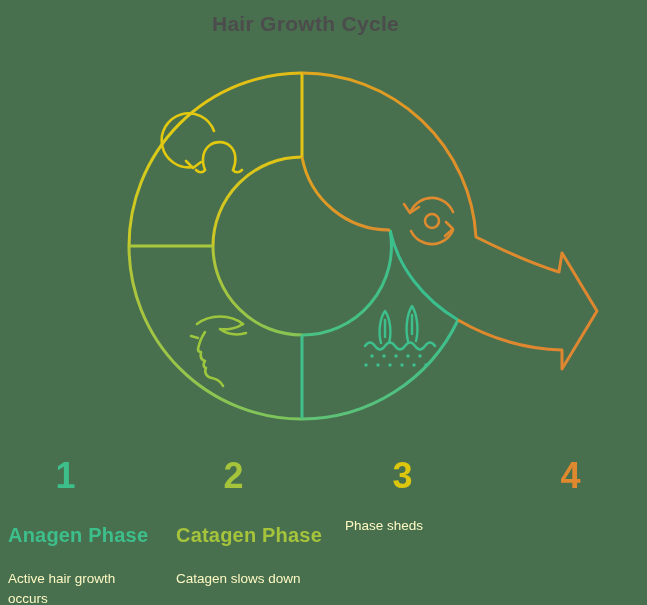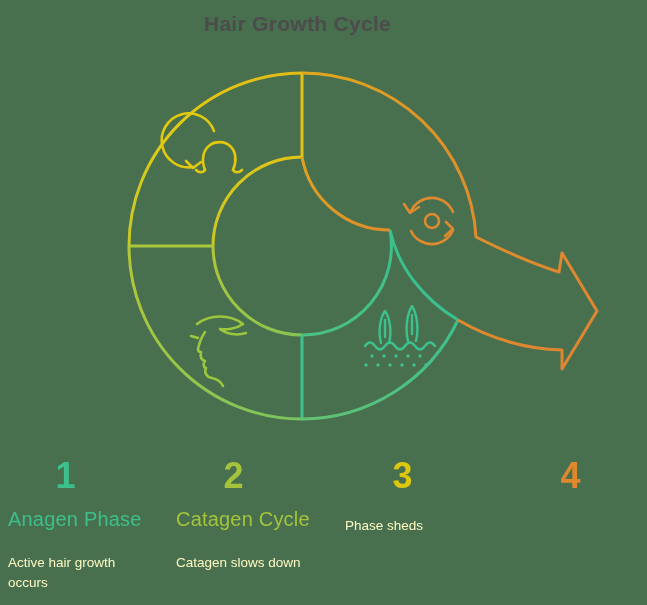--- a/index.html
+++ b/index.html
@@ -6,32 +6,32 @@
   body{
     width:647px;height:605px;
     background:#48704F;
     font-family:"Liberation Sans", sans-serif;
     position:relative;overflow:hidden;
   }
   .stage{position:absolute;inset:0;}
   .title{
     position:absolute;top:12px;left:0;width:595px;
     text-align:center;font-size:21px;font-weight:bold;
-    color:#4c4c4c;letter-spacing:.3px;
+    color:#4c4c4c;letter-spacing:.3px;padding-left:8px;
   }
   svg.diagram{position:absolute;left:0;top:0;}
   .legend{position:absolute;left:0;top:458px;width:647px;height:140px;}
   .col{position:absolute;top:0;width:132px;}
   .col1{left:8px;}.col2{left:176px;}.col3{left:345px;}.col4{left:513px;}
   .num{
     width:115px;text-align:center;
     font-size:36px;font-weight:bold;line-height:1;
   }
   .pname{
-    margin-top:14px;font-size:20px;font-weight:normal;
+    margin-top:30px;font-size:20px;font-weight:bold;
     white-space:nowrap;letter-spacing:.2px;
   }
   .pdesc{
     margin-top:22px;font-size:13.5px;line-height:1.45;
     color:#fef9c3;
   }
 </style>
 </head>
 <body>
 
@@ -150,21 +150,21 @@
   </svg>
 
   <div class="legend">
     <div class="col col1">
       <div class="num" style="color: rgb(61, 191, 140);">1</div>
       <div class="pname" style="color: rgb(61, 191, 140);">Anagen Phase</div>
       <div class="pdesc">Active hair growth occurs</div>
     </div>
     <div class="col col2">
       <div class="num" style="color: rgb(165, 196, 59);">2</div>
-      <div class="pname" style="color: rgb(165, 196, 59);">Catagen Cycle</div>
+      <div class="pname" style="color: rgb(165, 196, 59);">Catagen Phase</div>
       <div class="pdesc">Catagen slows down</div>
     </div>
     <div class="col col3">
       <div class="num" style="color: rgb(220, 199, 14);">3</div>
       <div class="pdesc">Phase sheds</div>
     </div>
     <div class="col col4">
       <div class="num" style="color: rgb(224, 136, 45);">4</div>
     </div>
   </div>

